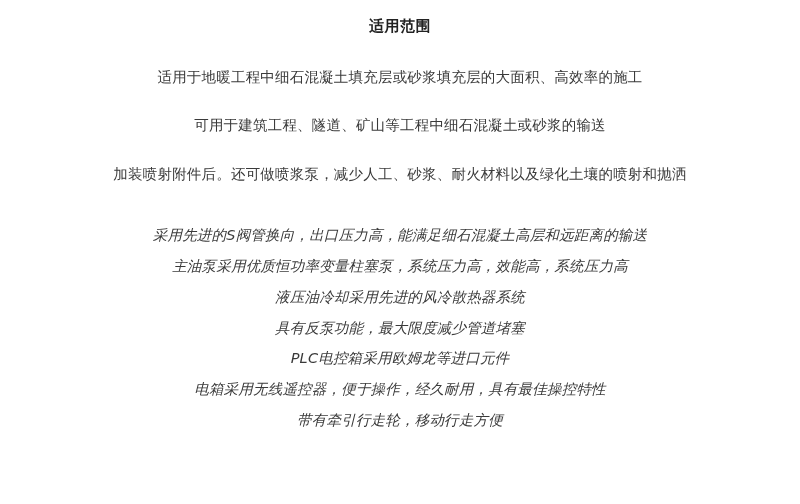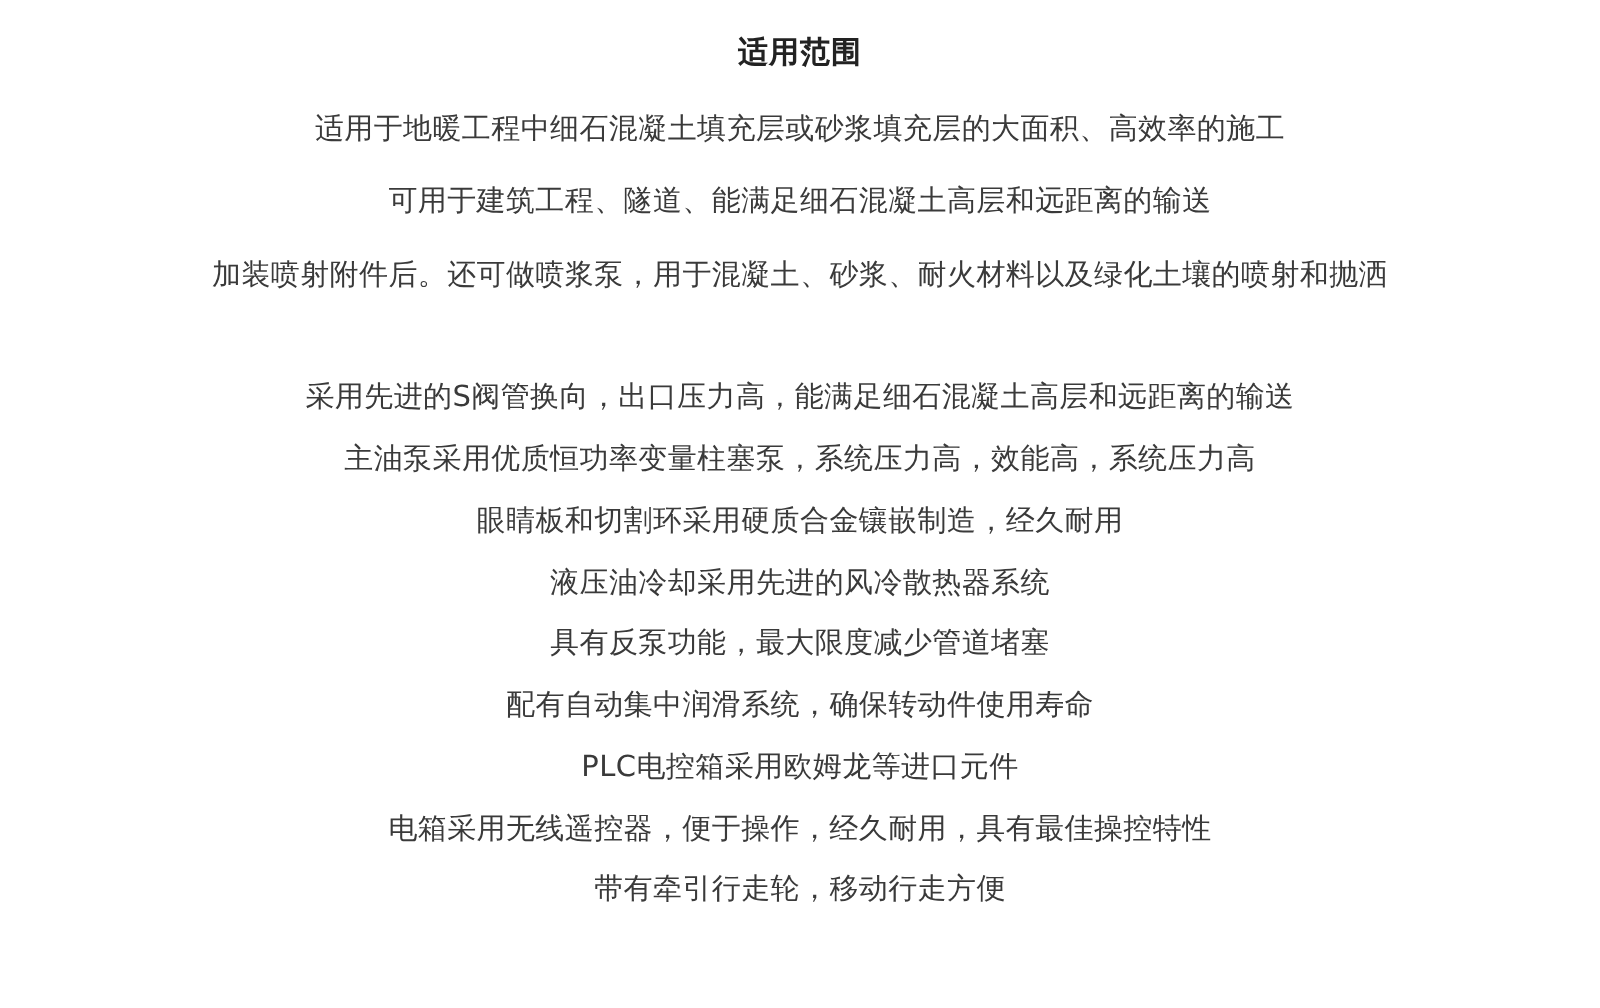--- a/index.html
+++ b/index.html
@@ -36,61 +36,60 @@
     text-align: center;
     line-height: 1.6;
     margin: 0 0 8px 0;
     letter-spacing: 0.5px;
   }
   .section-line {
     font-size: 14.5px;
     color: #3a3a3a;
     text-align: center;
     line-height: 1.55;
-    margin: 4px 0 10px 0;
+    margin: 16px 0 10px 0;
     letter-spacing: 0.2px;
     white-space: nowrap;
   }
   .spacer-lg {
     height: 26px;
   }
   .spacer-sm {
     height: 4px;
   }
   .feature-line {
     font-size: 14.5px;
     color: #3a3a3a;
     text-align: center;
     line-height: 1.5;
     margin: 0 0 9px 0;
     letter-spacing: 0.2px;
     white-space: nowrap;
+    font-style: italic;
   }
 </style>
 </head>
 <body>
 
 <div class="page">
 
   <div class="section">
     <div class="section-heading">适用范围</div>
     <div class="spacer-sm"></div>
     <div class="section-line">适用于地暖工程中细石混凝土填充层或砂浆填充层的大面积、高效率的施工</div>
-    <div class="section-line">可用于建筑工程、隧道、能满足细石混凝土高层和远距离的输送</div>
-    <div class="section-line">加装喷射附件后。还可做喷浆泵，用于混凝土、砂浆、耐火材料以及绿化土壤的喷射和抛洒</div>
+    <div class="section-line">可用于建筑工程、隧道、矿山等工程中细石混凝土或砂浆的输送</div>
+    <div class="section-line">加装喷射附件后。还可做喷浆泵，减少人工、砂浆、耐火材料以及绿化土壤的喷射和抛洒</div>
   </div>
 
   <div class="spacer-lg"></div>
 
   <div class="section">
     <div class="spacer-sm"></div>
     <div class="feature-line">采用先进的S阀管换向，出口压力高，能满足细石混凝土高层和远距离的输送</div>
     <div class="feature-line">主油泵采用优质恒功率变量柱塞泵，系统压力高，效能高，系统压力高</div>
-    <div class="feature-line">眼睛板和切割环采用硬质合金镶嵌制造，经久耐用</div>
     <div class="feature-line">液压油冷却采用先进的风冷散热器系统</div>
     <div class="feature-line">具有反泵功能，最大限度减少管道堵塞</div>
-    <div class="feature-line">配有自动集中润滑系统，确保转动件使用寿命</div>
     <div class="feature-line">PLC电控箱采用欧姆龙等进口元件</div>
     <div class="feature-line">电箱采用无线遥控器，便于操作，经久耐用，具有最佳操控特性</div>
     <div class="feature-line">带有牵引行走轮，移动行走方便</div>
   </div>
 
 </div>
 
 </body></html>

